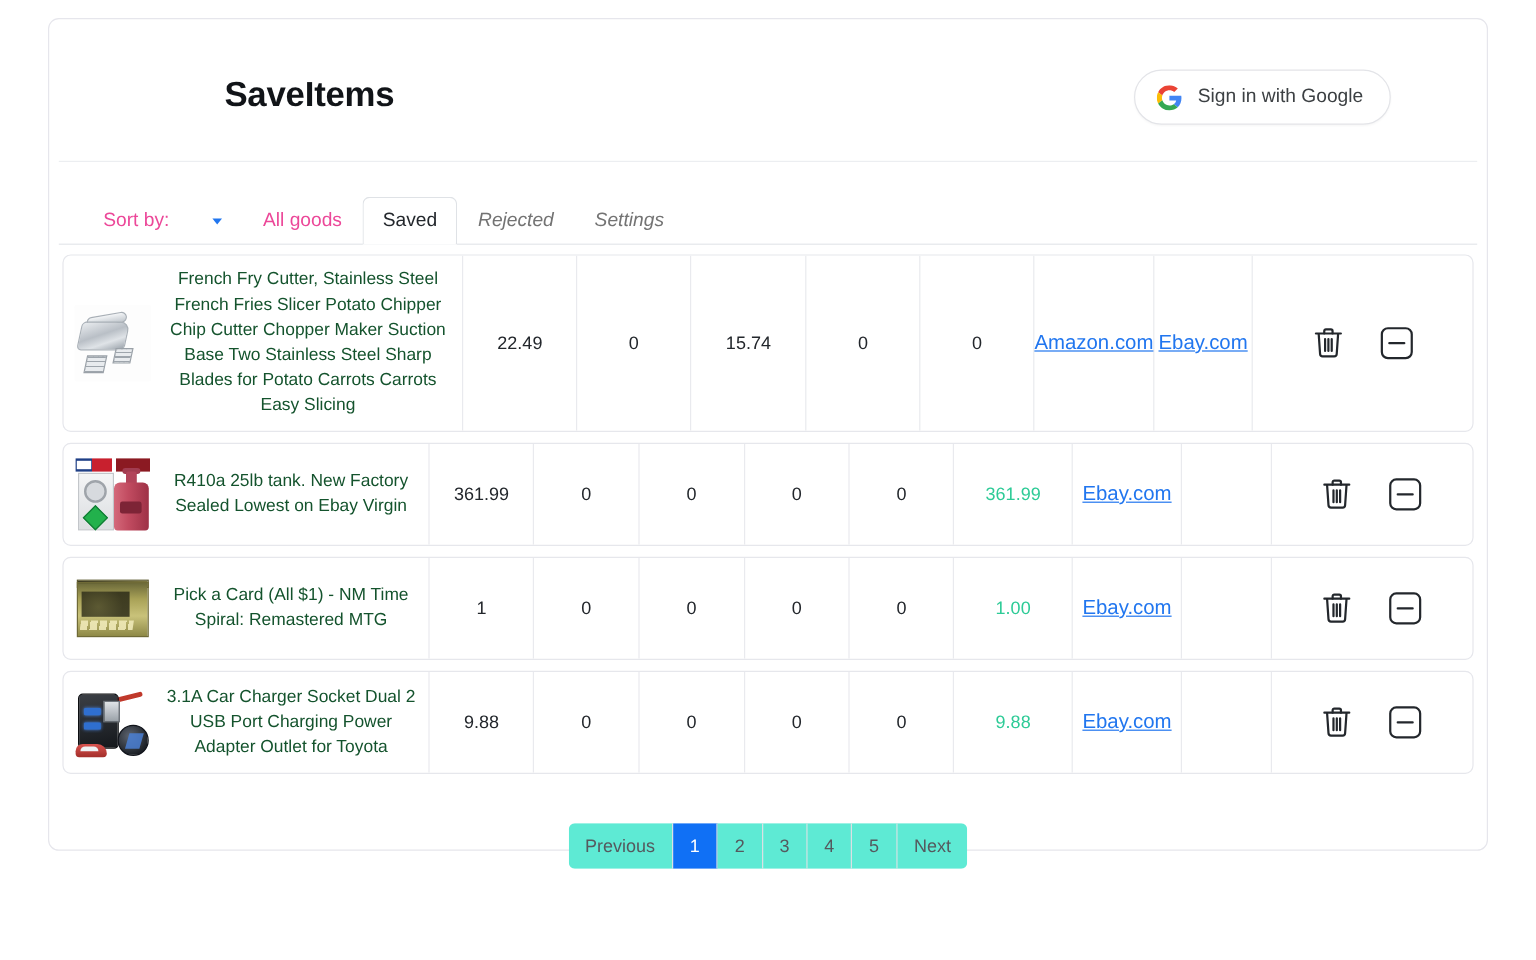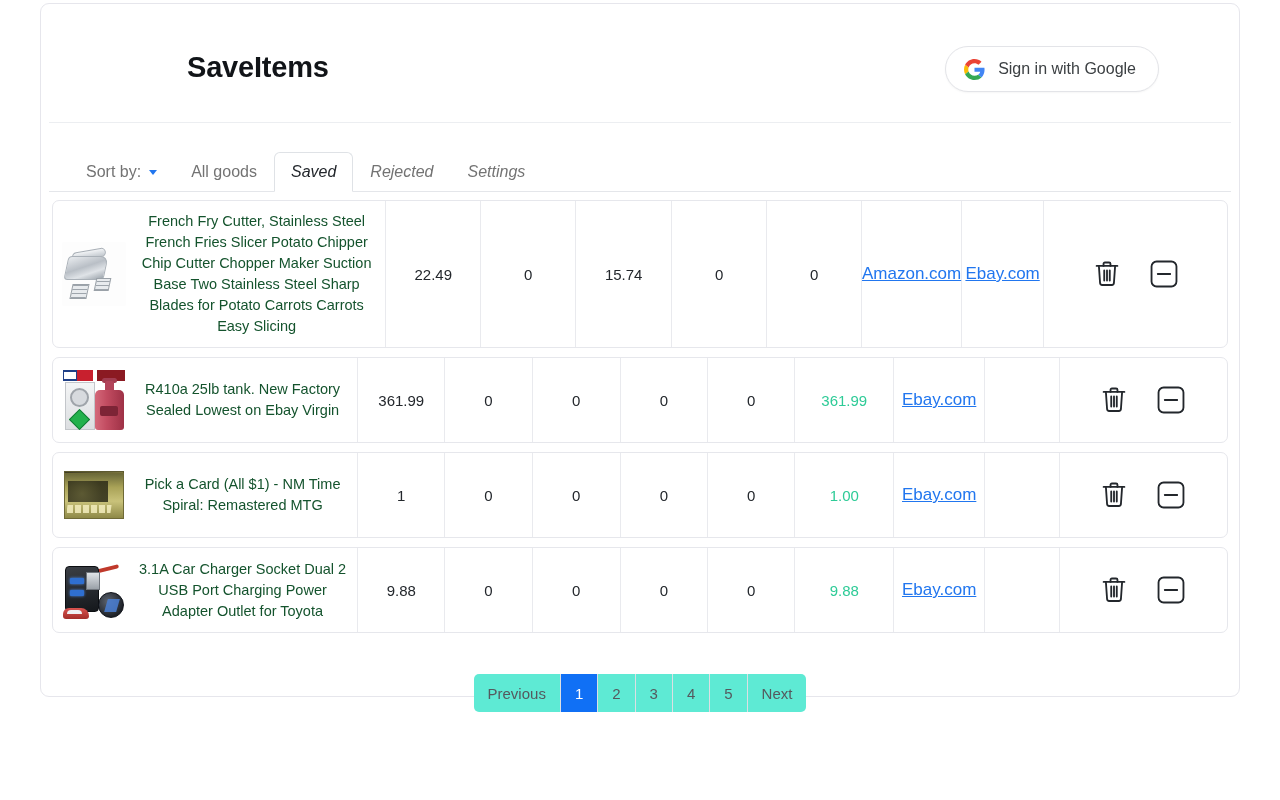--- a/index.html
+++ b/index.html
@@ -14,21 +14,21 @@
   .page {
     position: relative;
     width: 1280px; height: 800px;
     background: #ffffff;
     overflow: hidden;
   }
 
   
   .app-card {
     position: absolute;
-    left: 40px; top: 3px;
+    left: 40px; top: 15px;
     width: 1200px; height: 694px;
     background: #ffffff;
     border: 1px solid #e6e6ec;
     border-radius: 9px;
   }
 
   
   .app-header {
     position: relative;
     height: 119px;
@@ -85,29 +85,28 @@
     display: flex;
     align-items: center;
     padding: 0 16px;
     font-size: 16px;
     cursor: pointer;
     border: 1px solid transparent;
     border-radius: 6px 6px 0 0;
     background: transparent;
     white-space: nowrap;
   }
-  .tab.link { color: #737373; }
+  .tab.link { color: #ec4899; gap: 28px; }
   .tab.muted { color: #737373; font-style: italic; }
   .tab.active {
     color: #23272c;
     background: #ffffff;
     border-color: #dfe2e6;
     border-bottom-color: #ffffff;
     z-index: 2;
-    font-style: italic;
   }
   .caret {
     display: inline-block;
     margin-left: 8px;
     width: 0; height: 0;
     border-left: 4.5px solid transparent;
     border-right: 4.5px solid transparent;
     border-top: 5.5px solid #2176ef;
   }
 

